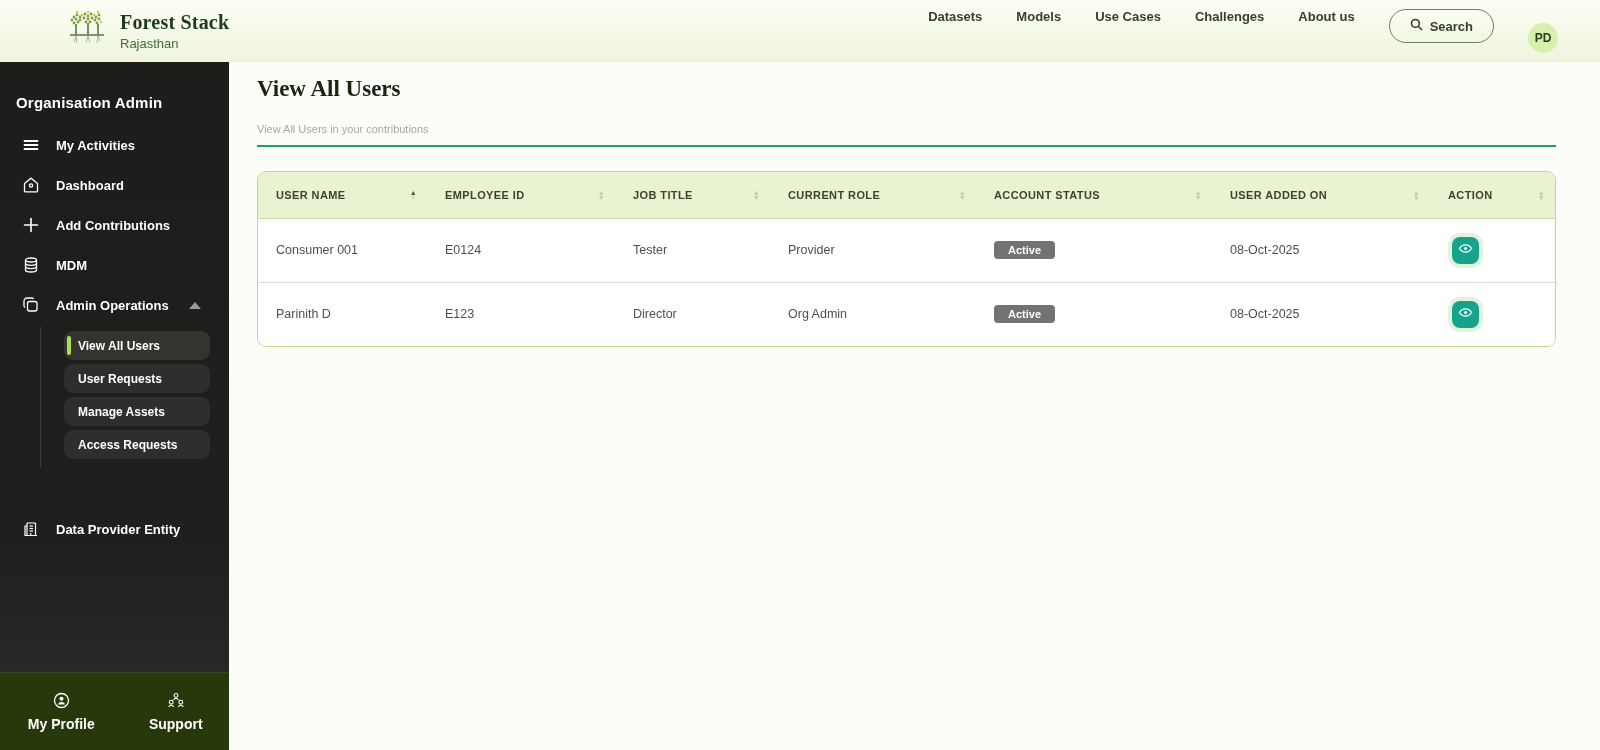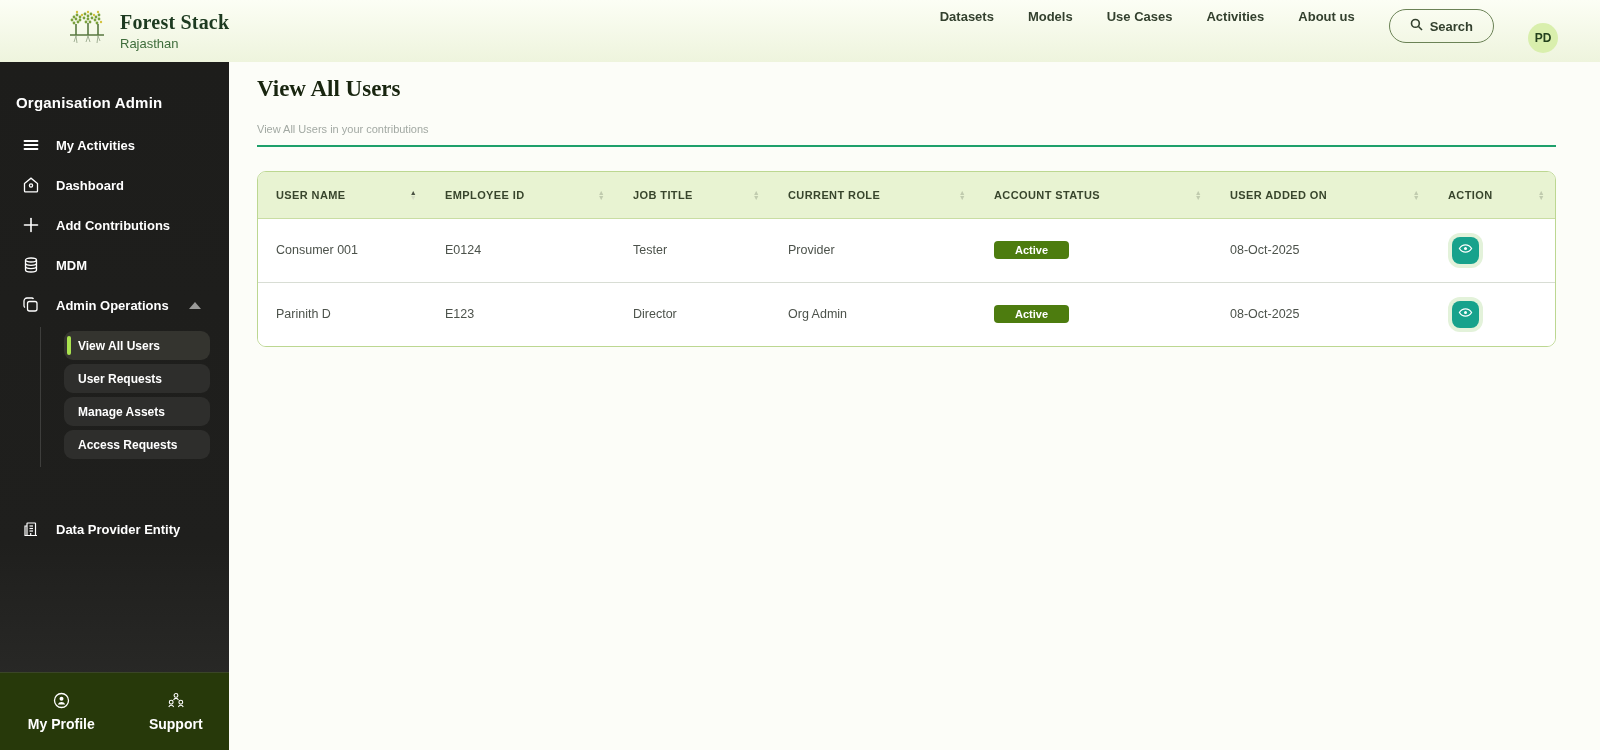--- a/index.html
+++ b/index.html
@@ -115,22 +115,22 @@
   }
   .sort { display:flex; flex-direction:column; align-items:center; line-height:5px; font-size:7px; color:#c0cbae; }
   .sort .up.active-sort { color:#4a5243; }
   .sort .dn.faint { color:#d5ddc5; }
   tbody td {
     padding:18px 10px 18px 18px; font-size:12.5px; color:#4c524b;
     background:#fff;
   }
   tbody tr + tr td { border-top:1px solid #d8ddd4; }
   .badge {
-    display:inline-block; background:#4d7c0f; color:#fff;
-    font-size:11px; font-weight:700; padding:3px 21px; border-radius:4px;
+    display:inline-block; background:#737373; color:#fff;
+    font-size:11px; font-weight:700; padding:3px 14px; border-radius:4px;
   }
   .eye-btn {
     width:27px; height:27px; background:#17a28c; border:none; border-radius:8px;
     display:flex; align-items:center; justify-content:center;
     box-shadow:0 0 0 4px #e3f2da; cursor:pointer; margin-left:4px;
   }
 </style>
 </head>
 <body>
 
@@ -188,21 +188,21 @@
     <div>
       <div class="brand-title">Forest Stack</div>
       <div class="brand-sub">Rajasthan</div>
     </div>
   </div>
 
   <nav class="topnav">
     <span class="topnav-item">Datasets</span>
     <span class="topnav-item">Models</span>
     <span class="topnav-item">Use Cases</span>
-    <span class="topnav-item">Activities</span>
+    <span class="topnav-item">Challenges</span>
     <span class="topnav-item">About us</span>
     <button class="search-pill">
       <span>
         <svg width="13" height="13" viewBox="0 0 13 13" fill="none" stroke="#33402e" stroke-width="1.6">
           <circle cx="5.4" cy="5.4" r="3.9"></circle>
             <line x1="8.5" y1="8.5" x2="12" y2="12"></line>
         </svg>
       </span>
       <span>Search</span>
     </button>

